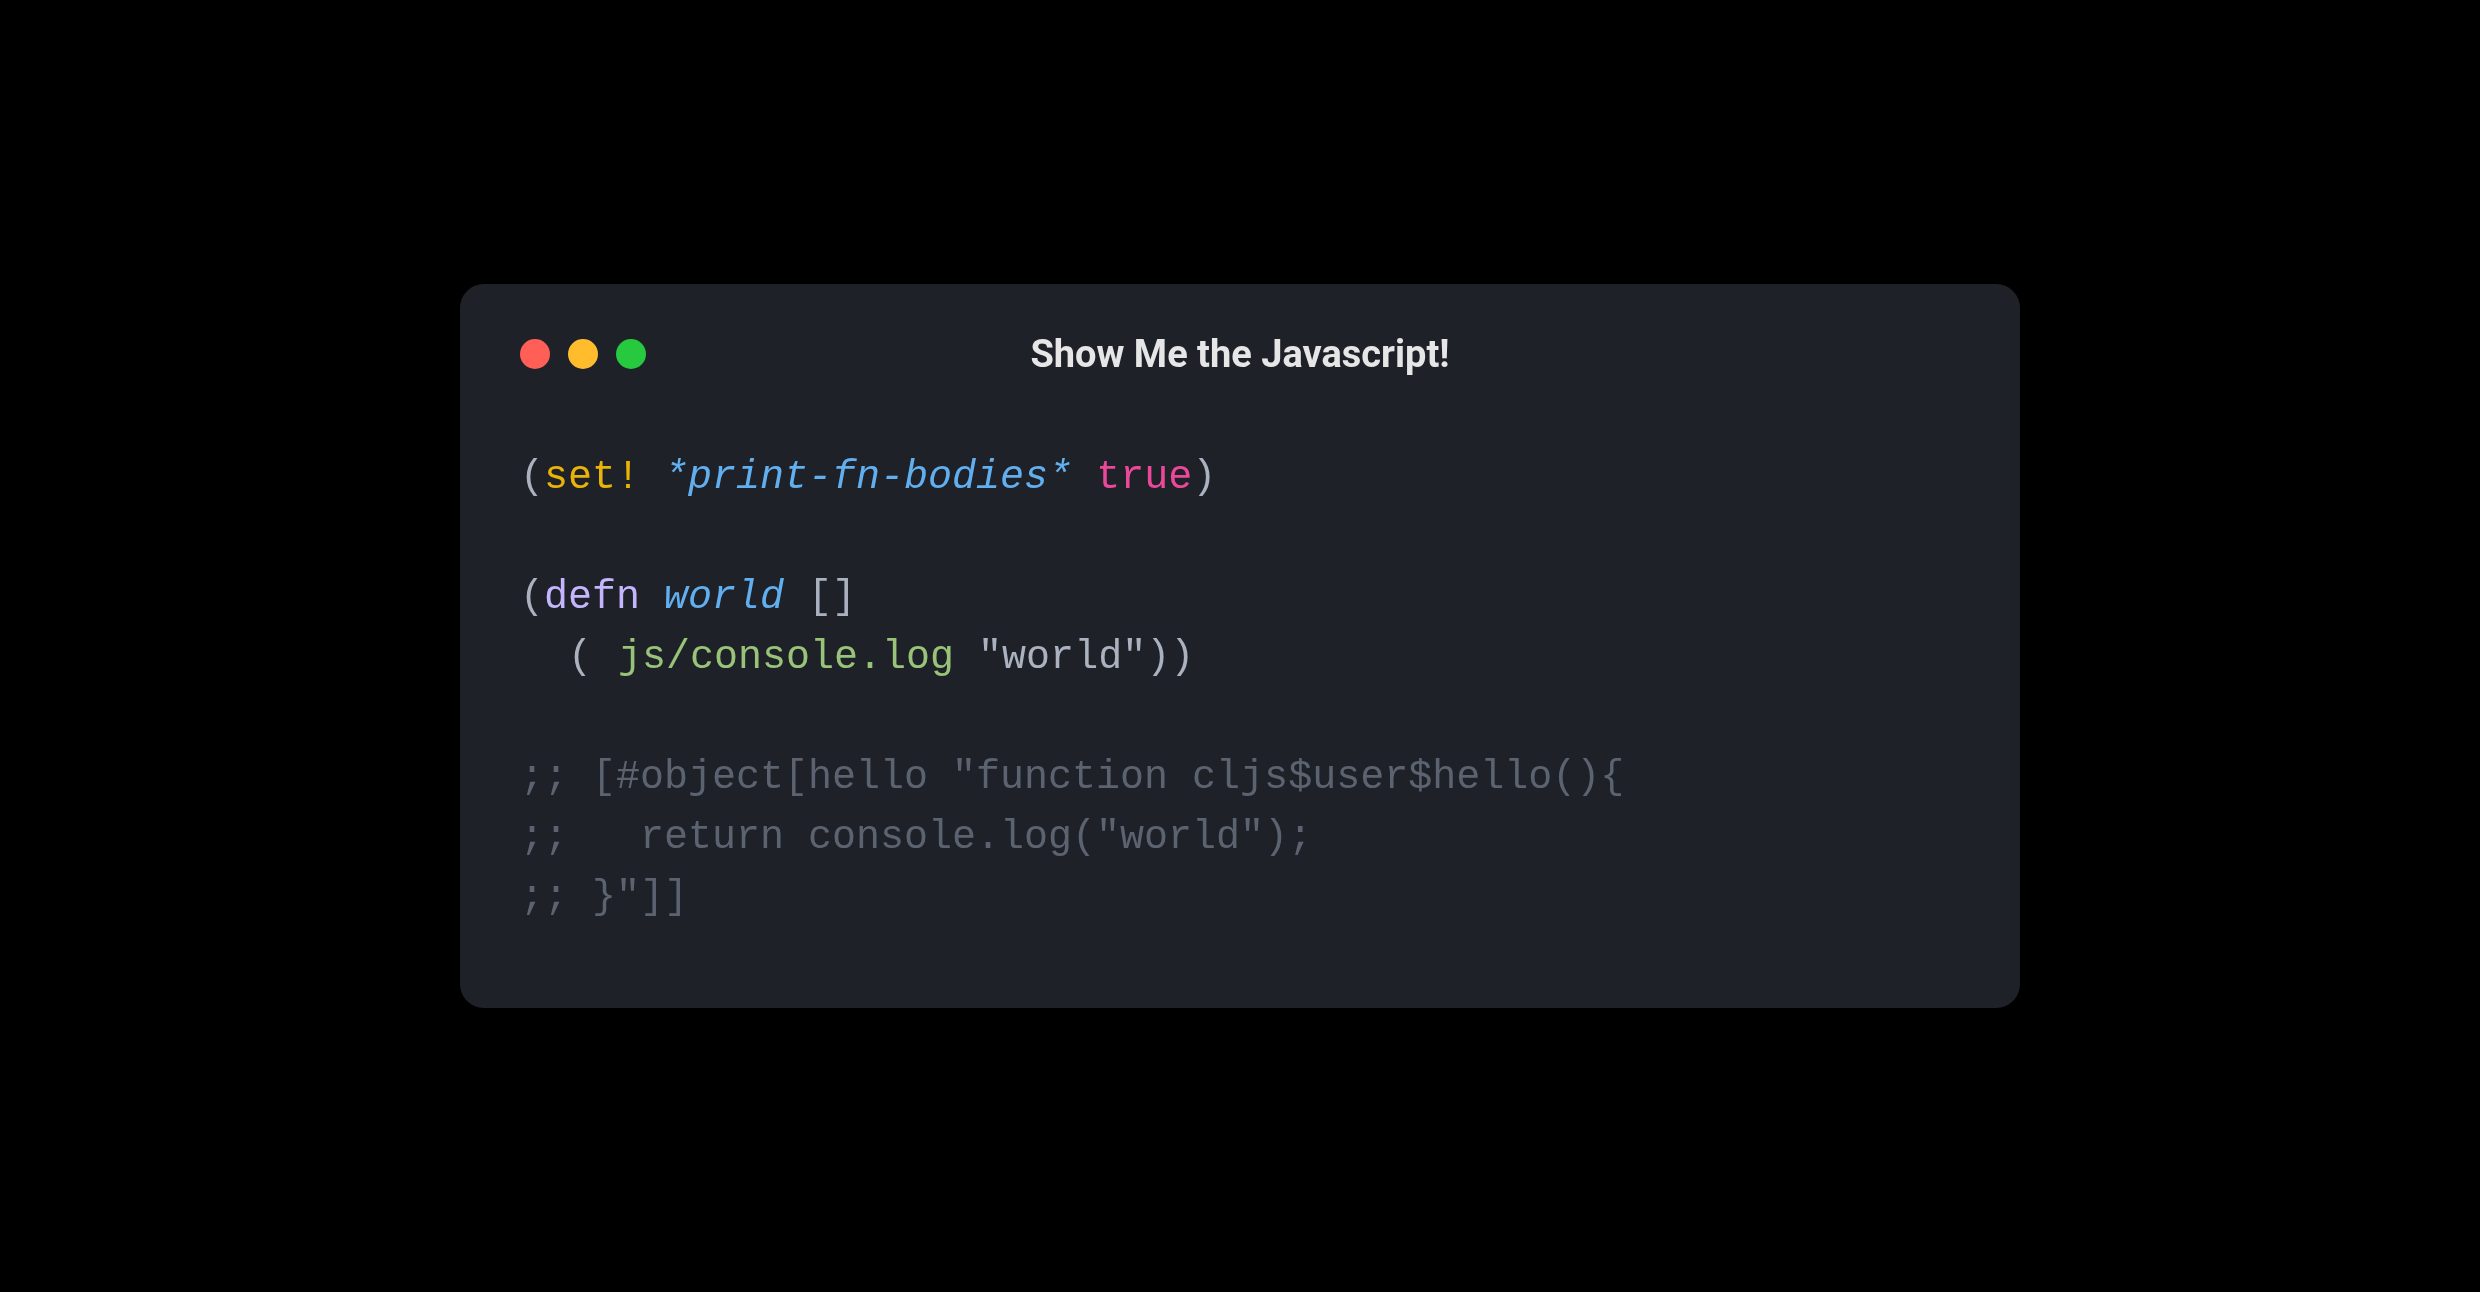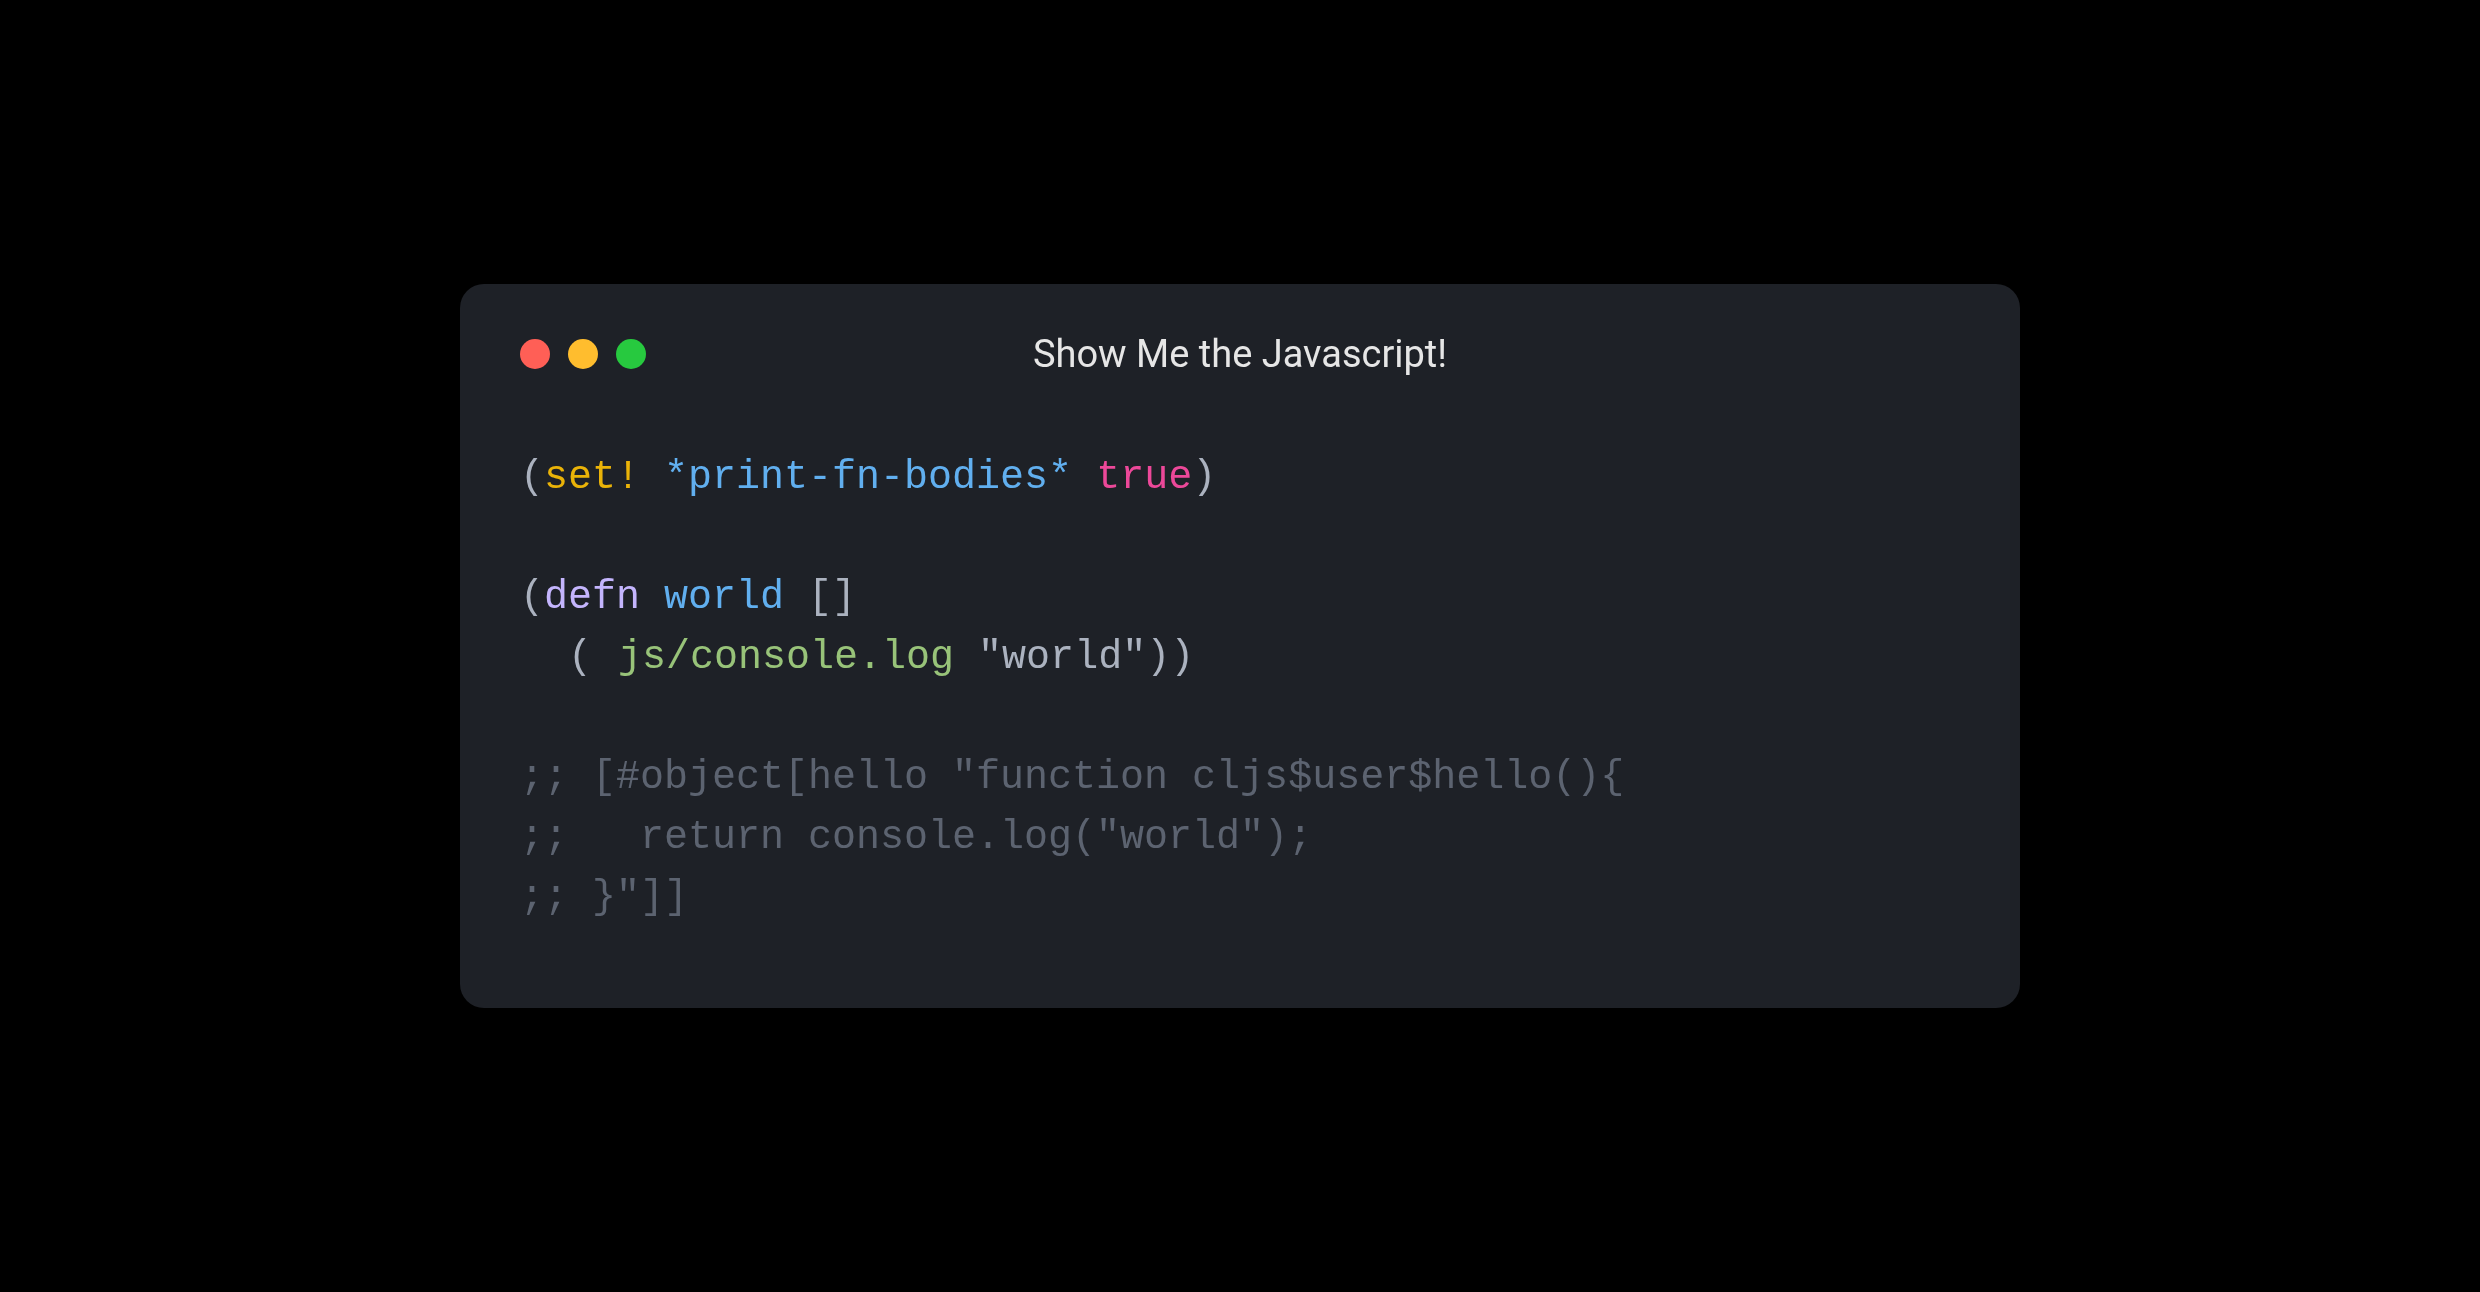--- a/index.html
+++ b/index.html
@@ -38,36 +38,36 @@
     width: 30px;
     height: 30px;
     border-radius: 50%;
   }
   .tl-close { background: #ff5f56; }
   .tl-minimize { background: #ffbd2e; }
   .tl-maximize { background: #27c93f; }
   .window-title {
     color: #e6e6e6;
     font-size: 38px;
-    font-weight: 400;
+    font-weight: 700;
     width: 100%;
     text-align: center;
   }
   .code {
     font-family: "SF Mono", Menlo, Monaco, Consolas, "Liberation Mono", "Courier New", monospace;
     font-size: 40px;
     line-height: 1.5;
     white-space: pre;
     color: #abb2bf;
   }
   .paren { color: #abb2bf; }
   .bracket { color: #abb2bf; }
   .keyword-set { color: #eab308; }
   .keyword-defn { color: #c4b5fd; }
-  .symbol-blue { color: #61afef; }
+  .symbol-blue { color: #61afef; font-style: italic; }
   .true-val { color: #ec4899; }
   .fn-call { color: #98c379; margin-left: 26px; }
   .string { color: #abb2bf; }
   .comment { color: #5c6370; }
 </style>
 </head>
 <body>
 
 <div class="window">
   <div class="titlebar">

